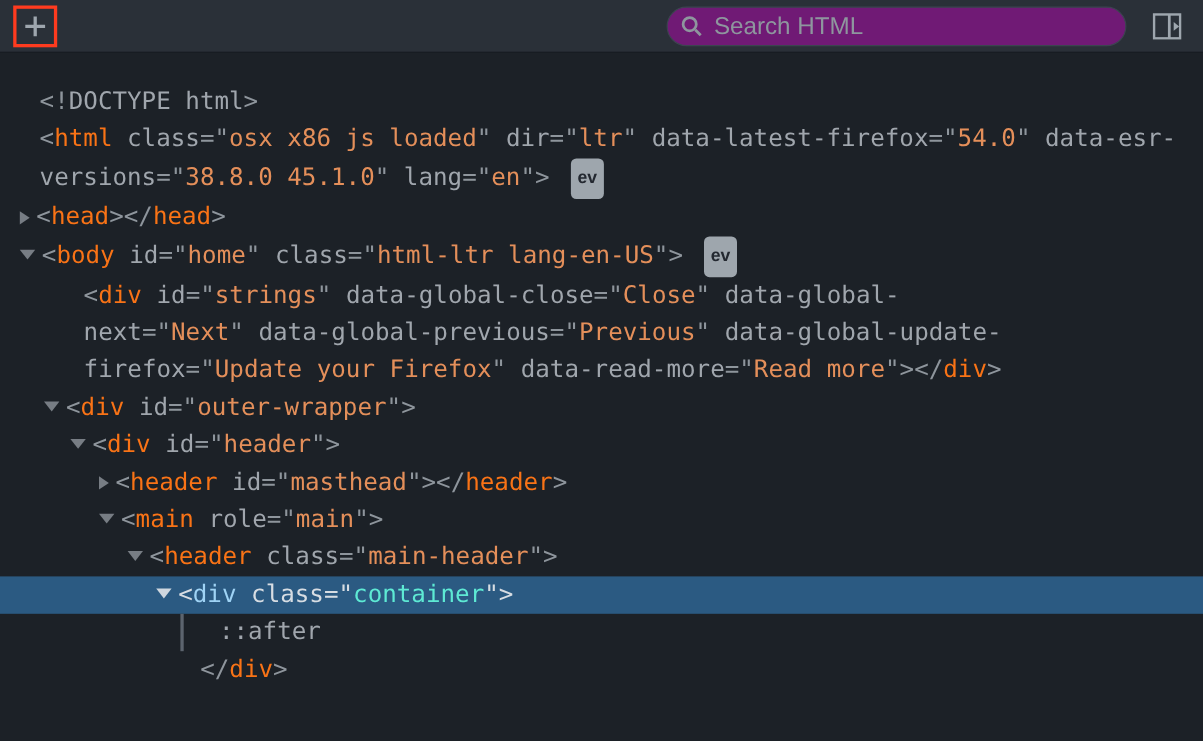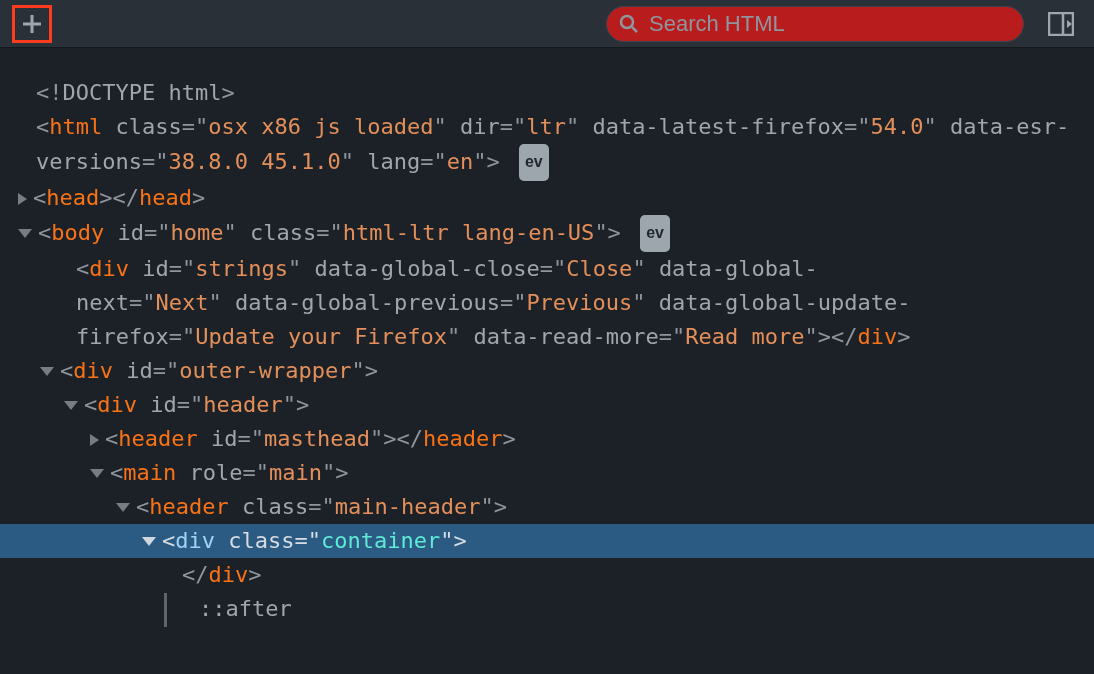--- a/index.html
+++ b/index.html
@@ -29,21 +29,21 @@
     align-items: center;
     justify-content: center;
     cursor: pointer;
     margin-left: 2px;
   }
   .add-btn svg { stroke: #9ea6ae; }
   .spacer { flex: 1; }
   .search {
     display: flex;
     align-items: center;
-    background: #b91c1c;
+    background: #701a75;
     border: 1px solid #3c4450;
     border-radius: 20px;
     height: 36px;
     padding: 0 14px 0 12px;
     width: 418px;
     gap: 10px;
   }
   .search svg { flex-shrink: 0; }
   .search-input {
     background: transparent;
@@ -223,21 +223,21 @@
     <span class="twisty open"></span><span class="ang">&lt;</span><span class="tag">header</span>
     <span class="attr">class</span><span class="eq">=</span><span class="ang">"</span><span class="val">main-header</span><span class="ang">"&gt;</span>
   </div>
 
   <div class="row sel ind5">
     <span class="twisty open sel"></span><span class="ang">&lt;</span><span class="tag">div</span>
     <span class="attr">class</span><span class="eq">=</span><span class="ang">"</span><span class="val">container</span><span class="ang">"&gt;</span>
   </div>
 
 
+  <div class="row ind6" style="padding-left:152px;">
+    <span class="vbar"></span><span style="display:inline-block;width:18px;"></span><span class="pseudo">::after</span>
+  </div>
+
   <div class="row ind5" style="padding-left:166px;">
     <span class="ang">&lt;/</span><span class="tag">div</span><span class="ang">&gt;</span>
   </div>
 
-  <div class="row ind6" style="padding-left:152px;">
-    <span class="vbar"></span><span style="display:inline-block;width:18px;"></span><span class="pseudo">::after</span>
-  </div>
-
 </div>
 
 </body></html>

